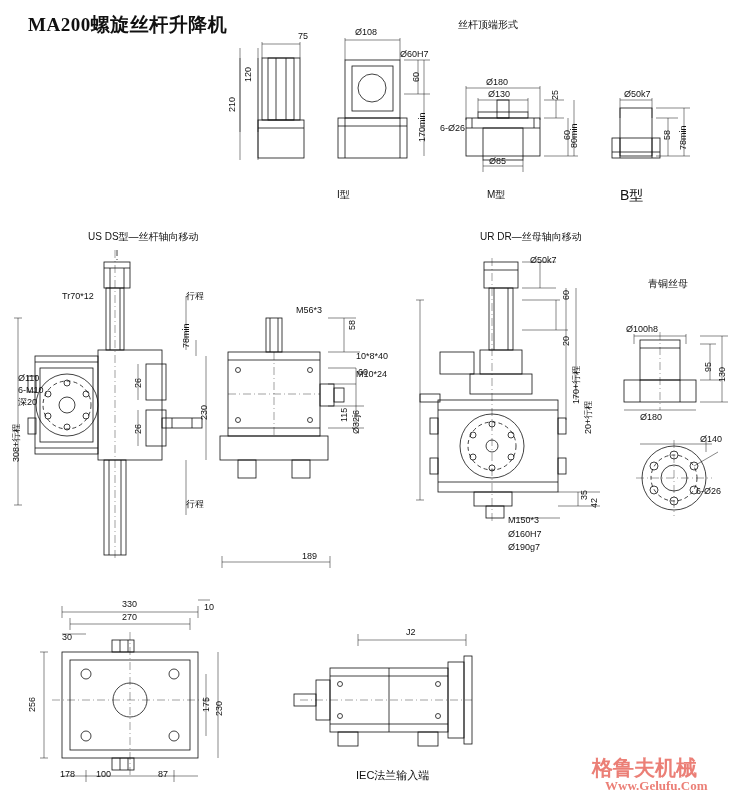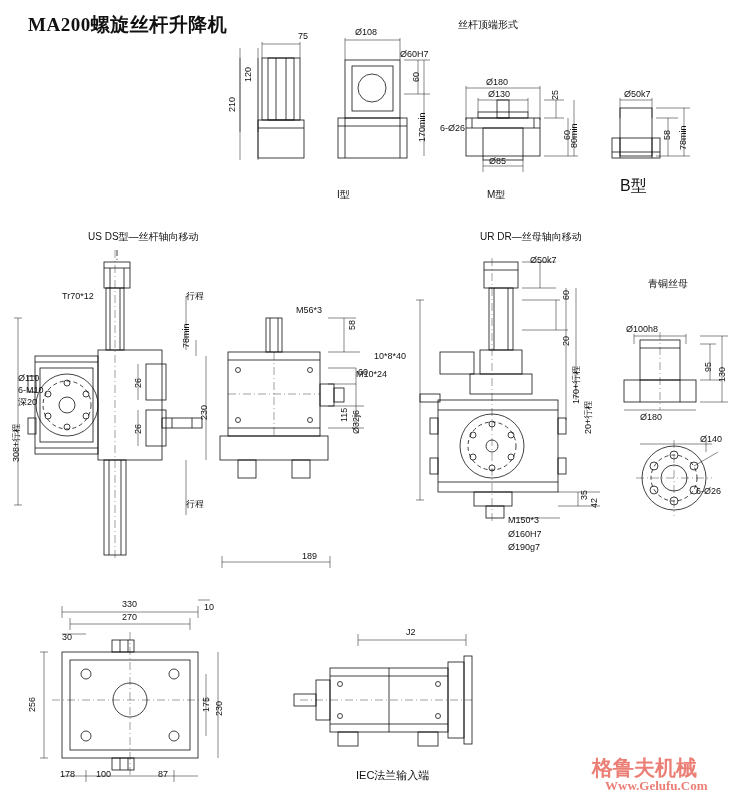--- a/index.html
+++ b/index.html
@@ -318,21 +318,21 @@
   <div class="title" style="left:28px;top:12px;">MA200螺旋丝杆升降机</div>
 
   <div class="sec" style="left:458px;top:18px;">丝杆顶端形式</div>
   <div class="sec" style="left:88px;top:230px;">US  DS型—丝杆轴向移动</div>
   <div class="sec" style="left:480px;top:230px;">UR DR—丝母轴向移动</div>
   <div class="sec" style="left:648px;top:277px;">青铜丝母</div>
   <div class="cap" style="left:356px;top:768px;">IEC法兰输入端</div>
 
   <div class="t" style="left:337px;top:190px;font-size:10px;">I型</div>
   <div class="t" style="left:487px;top:190px;font-size:10px;">M型</div>
-  <div class="t" style="left:620px;top:178px;font-size:16px;">B型</div>
+  <div class="t" style="left:620px;top:188px;font-size:14px;">B型</div>
 
   <div class="t" style="left:272px;top:32px;margin-left:26px;">75</div>
   <div class="t" style="left:244px;top:82px;transform:rotate(-90deg);transform-origin:left top;">120</div>
   <div class="t" style="left:228px;top:112px;transform:rotate(-90deg);transform-origin:left top;">210</div>
   <div class="t" style="left:355px;top:28px;">Ø108</div>
   <div class="t" style="left:400px;top:50px;">Ø60H7</div>
   <div class="t" style="left:412px;top:82px;transform:rotate(-90deg);transform-origin:left top;">60</div>
   <div class="t" style="left:418px;top:142px;transform:rotate(-90deg);transform-origin:left top;">170min</div>
 
   <div class="t" style="left:486px;top:78px;">Ø180</div>
@@ -353,21 +353,21 @@
   <div class="t" style="left:200px;top:420px;transform:rotate(-90deg);transform-origin:left top;">230</div>
   <div class="t" style="left:18px;top:374px;">Ø110</div>
   <div class="t" style="left:18px;top:386px;">6-M10</div>
   <div class="t" style="left:18px;top:398px;">深20</div>
   <div class="t" style="left:134px;top:388px;transform:rotate(-90deg);transform-origin:left top;">26</div>
   <div class="t" style="left:134px;top:434px;transform:rotate(-90deg);transform-origin:left top;">26</div>
   <div class="t" style="left:12px;top:462px;transform:rotate(-90deg);transform-origin:left top;">308+行程</div>
   <div class="t" style="left:186px;top:500px;">行程</div>
   <div class="t" style="left:296px;top:306px;">M56*3</div>
   <div class="t" style="left:348px;top:330px;transform:rotate(-90deg);transform-origin:left top;">58</div>
-  <div class="t" style="left:356px;top:352px;margin-left:18px;">10*8*40</div>
+  <div class="t" style="left:356px;top:352px;">10*8*40</div>
   <div class="t" style="left:356px;top:370px;">M10*24</div>
   <div class="t" style="left:358px;top:368px;">60</div>
   <div class="t" style="left:340px;top:422px;transform:rotate(-90deg);transform-origin:left top;">115</div>
   <div class="t" style="left:352px;top:434px;transform:rotate(-90deg);transform-origin:left top;">Ø32j6</div>
   <div class="t" style="left:302px;top:552px;">189</div>
 
   <div class="t" style="left:530px;top:256px;">Ø50k7</div>
   <div class="t" style="left:562px;top:300px;transform:rotate(-90deg);transform-origin:left top;">60</div>
   <div class="t" style="left:562px;top:346px;transform:rotate(-90deg);transform-origin:left top;">20</div>
   <div class="t" style="left:572px;top:404px;transform:rotate(-90deg);transform-origin:left top;">170+行程</div>

